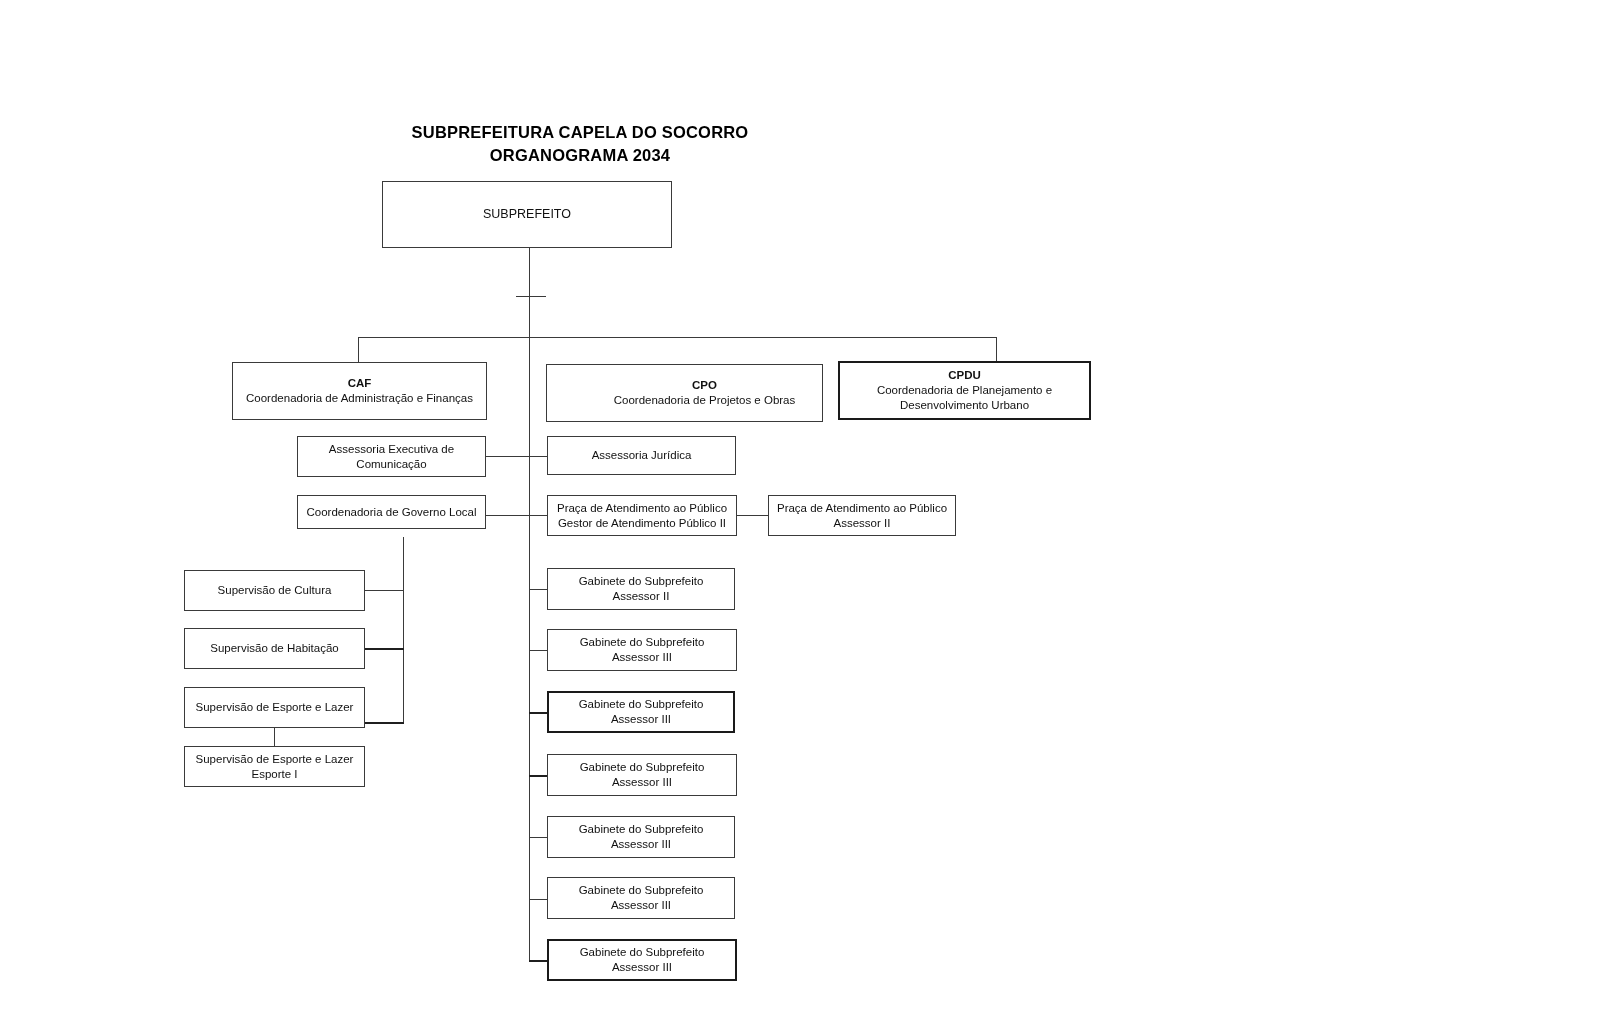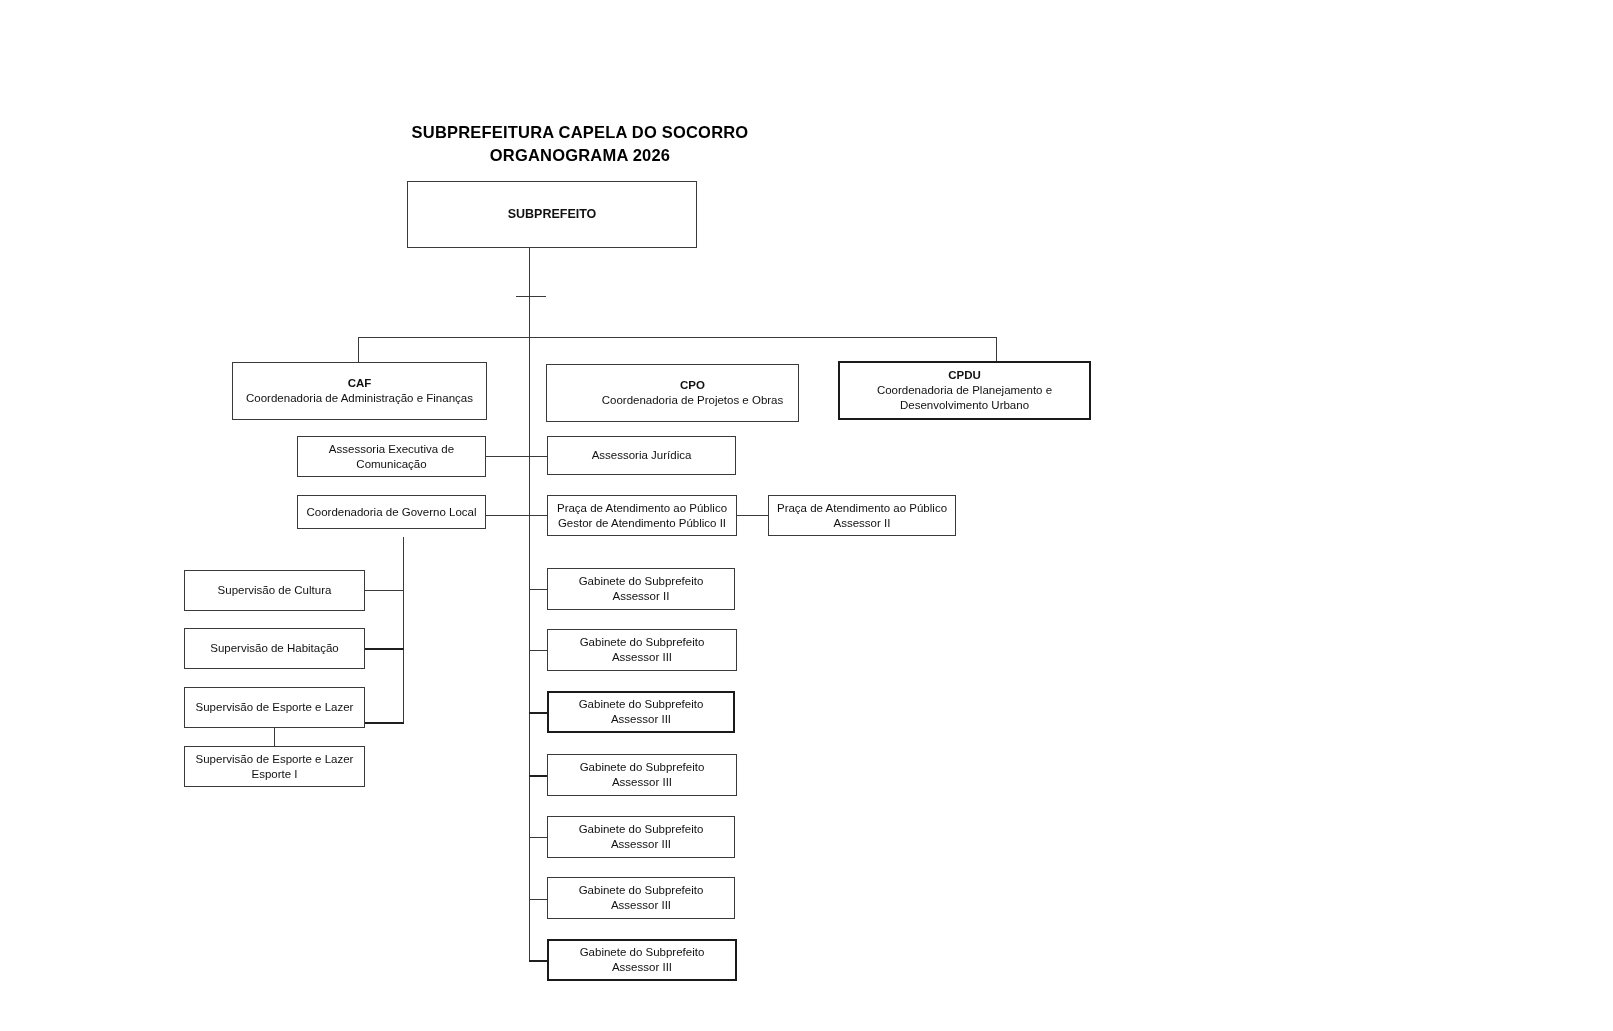--- a/index.html
+++ b/index.html
@@ -46,42 +46,42 @@
     align-items: center;
     justify-content: center;
     text-align: center;
     font-size: 11.5px;
     line-height: 15px;
     color: #111111;
     padding: 2px 6px;
     z-index: 3;
   }
   .node .inner { width: 100%; }
-  .node.bold  { font-weight: bold; font-size: 12.5px; margin-left: 25px; }
+  .node.bold  { font-weight: normal; font-size: 12.5px; }
   .node.thick { border: 2px solid #1a1a1a; }
   .node .t1 { display: block; font-weight: bold; }
   .node .t2 { display: block; font-weight: normal; }
   
   .ln {
     position: absolute;
     background: #3a3a3a;
     z-index: 1;
   }
   .ln.v { width: 1px; }
   .ln.h { height: 1px; }
   .ln.thickline { background: #1f1f1f; }
 </style>
 </head>
 <body>
 
 <div id="page">
 
   <div class="title-block">
     <div class="title-line">SUBPREFEITURA CAPELA DO SOCORRO</div>
-    <div class="title-line">ORGANOGRAMA 2026</div>
+    <div class="title-line">ORGANOGRAMA 2034</div>
   </div>
 
   <div class="ln v" style="left:529px; top:248px; height:714px;"></div>
 
   <div class="ln h" style="left:516px; top:296px; width:30px;"></div>
 
   <div class="ln h" style="left:358px; top:337px; width:639px;"></div>
   <div class="ln v" style="left:358px; top:337px; height:25px;"></div>
   <div class="ln v" style="left:996px; top:337px; height:24px;"></div>
 
@@ -112,21 +112,21 @@
   </div>
 
 
   <div class="node" style="left:232px; top:362px; width:255px; height:58px;">
     <span class="inner">
       <span class="t1">CAF</span>
       <span class="t2">Coordenadoria de Administração e Finanças</span>
     </span>
   </div>
 
-  <div class="node" style="left:546px; top:364px; width:253px; height:58px;padding-left:46px;">
+  <div class="node" style="left:546px; top:364px; width:277px; height:58px;padding-left:46px;">
     <span class="inner">
       <span class="t1">CPO</span>
       <span class="t2">Coordenadoria de Projetos e Obras</span>
     </span>
   </div>
 
   <div class="node thick" style="left:838px; top:361px; width:253px; height:59px;">
     <span class="inner">
       <span class="t1">CPDU</span>
       <span class="t2">Coordenadoria de Planejamento e</span>

